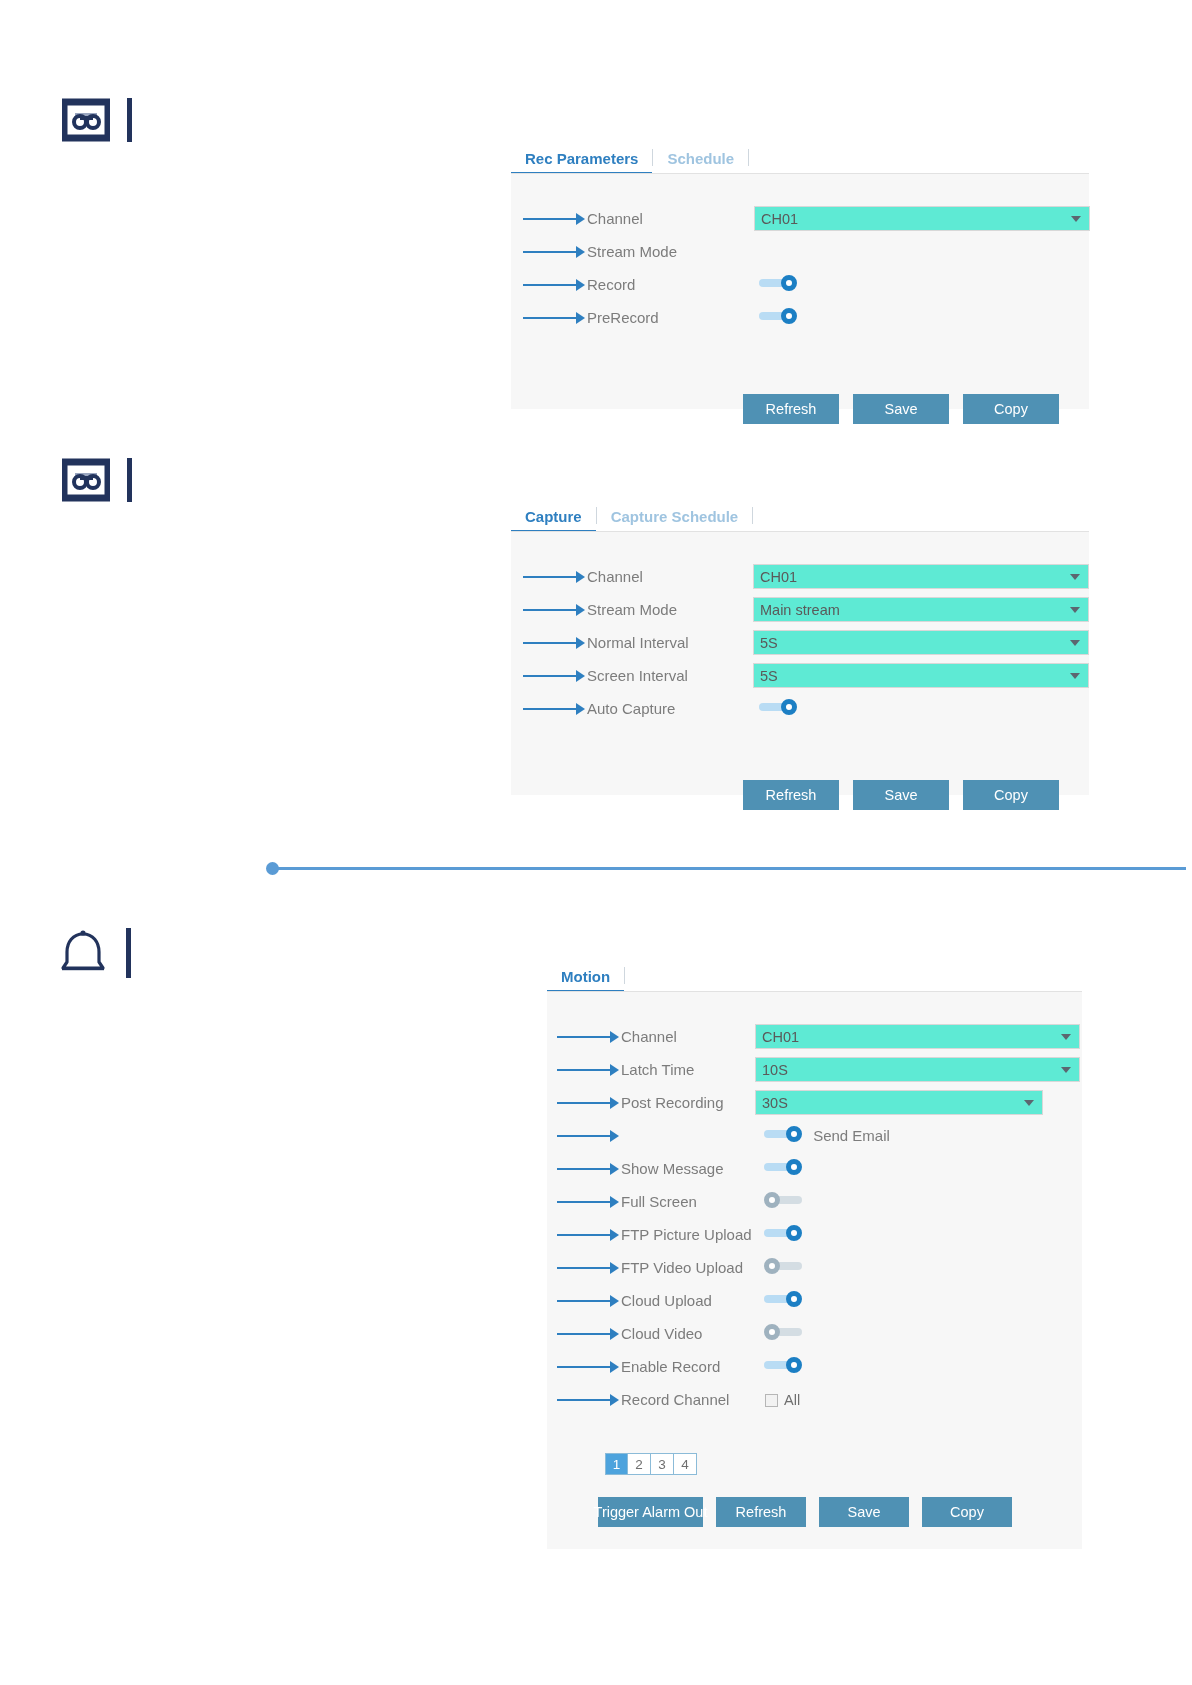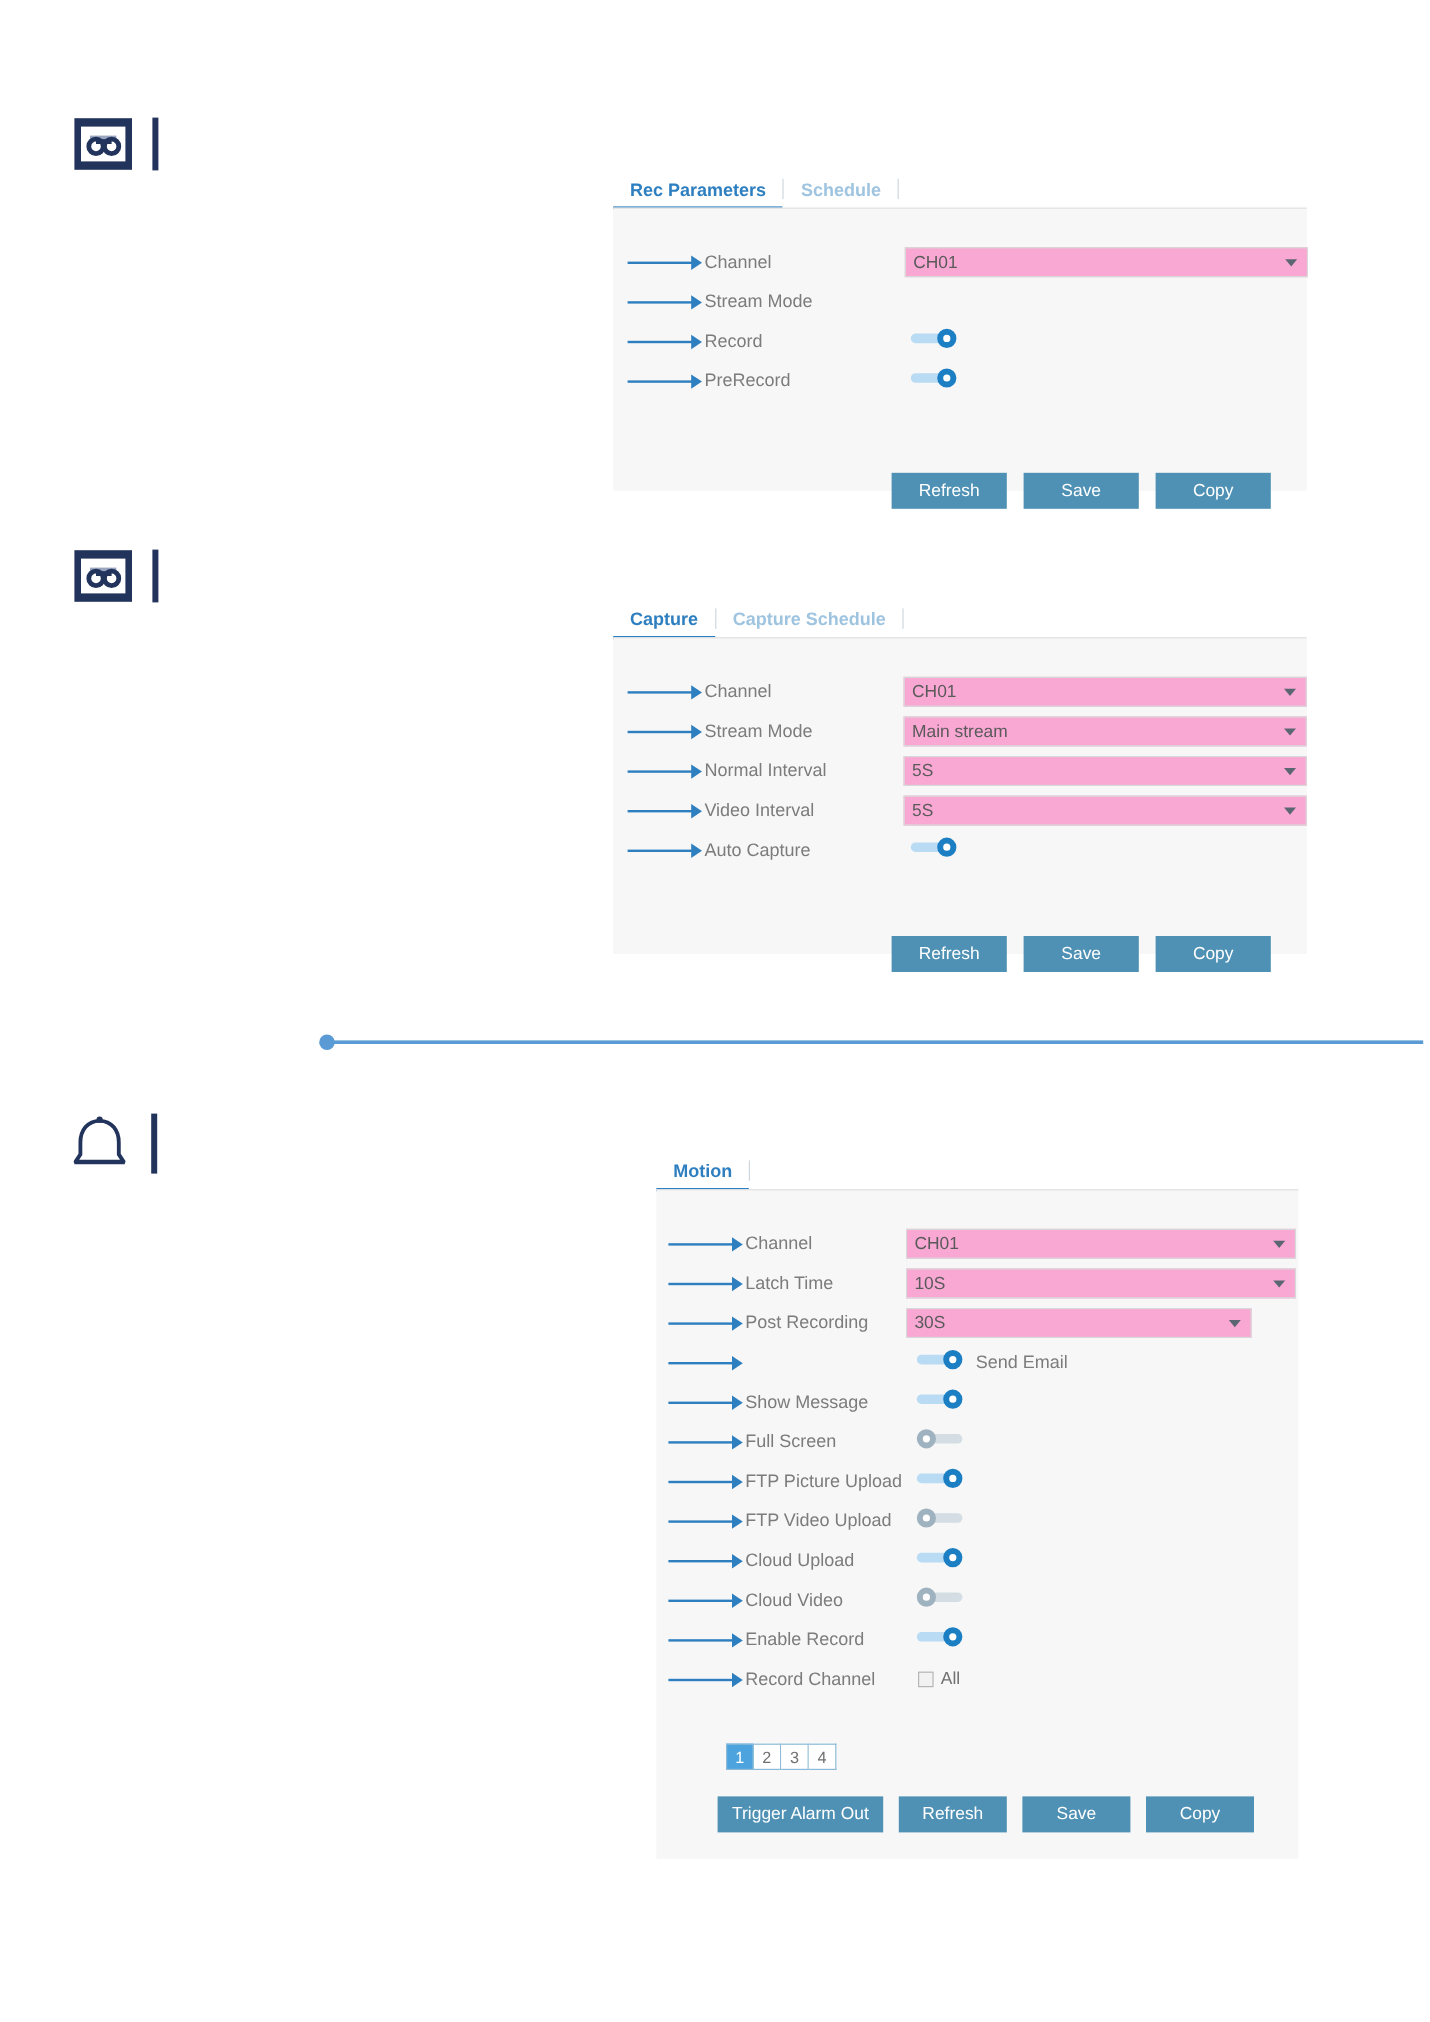--- a/index.html
+++ b/index.html
@@ -81,21 +81,21 @@
   .lbl {
     font-size: 15px;
     color: #7c7c7c;
     margin-left: 64px;
     white-space: nowrap;
   }
   .ctrl { position: absolute; }
 
   
   .sel {
-    background: #f9a8d4;
+    background: #5eead4;
     border: 1px solid #d8d8d8;
     height: 25px;
     display: flex;
     align-items: center;
     padding: 0 6px;
     font-size: 14.5px;
     color: #5a5a5a;
     position: relative;
   }
   .sel .caret {
@@ -332,21 +332,21 @@
             <span class="caret"></span>
           </div>
       </div>
     </div>
 
     <div class="row" style="margin-left:12px;">
       <div class="arrow">
           <div class="shaft"></div>
           <div class="head"></div>
         </div>
-      <div class="lbl">Video Interval</div>
+      <div class="lbl">Screen Interval</div>
       <div class="ctrl" style="left:230px; width:336px;">
         <div class="sel">
             <span>5S</span>
             <span class="caret"></span>
           </div>
       </div>
     </div>
 
     <div class="row" style="margin-left:12px;">
       <div class="arrow">
@@ -531,19 +531,19 @@
     </div>
 
     <div class="pager" style="position:absolute; left:58px; top:461px;">
       <div class="pg sel">1</div>
       <div class="pg">2</div>
       <div class="pg">3</div>
       <div class="pg">4</div>
     </div>
 
     <div style="position:absolute; left:51px; top:505px; display:flex; gap:13px;">
-      <div class="btn" style="width:138px;">Trigger Alarm Out</div>
+      <div class="btn" style="width:105px;">Trigger Alarm Out</div>
       <div class="btn" style="width:90px;">Refresh</div>
       <div class="btn" style="width:90px;">Save</div>
       <div class="btn" style="width:90px;">Copy</div>
     </div>
   </div>
 </div>
 
 </body></html>

